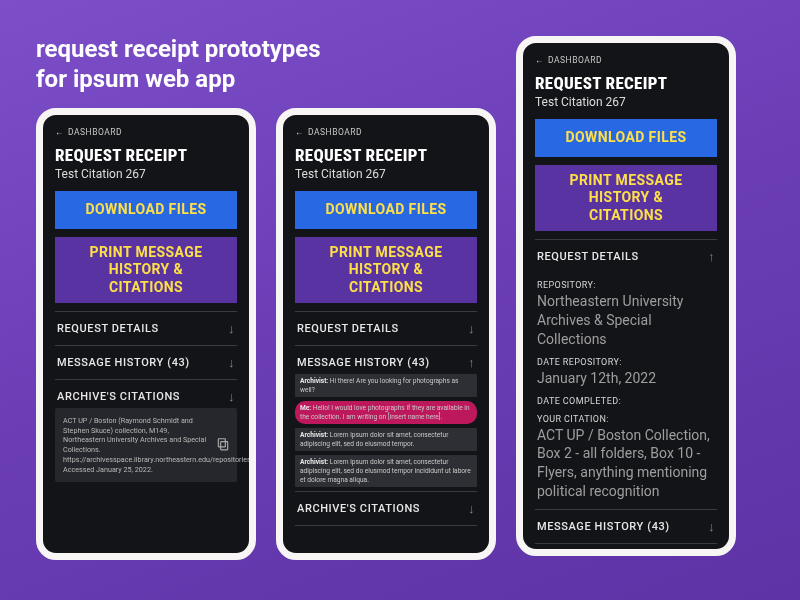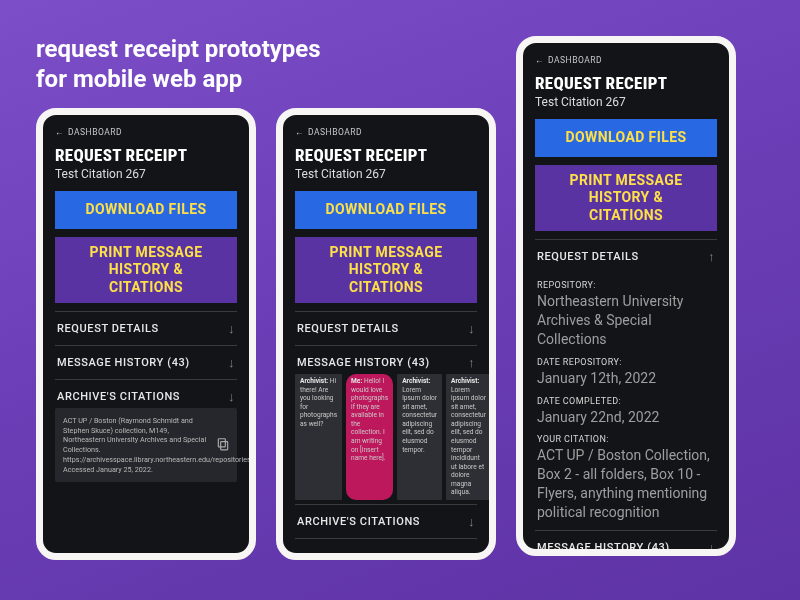--- a/index.html
+++ b/index.html
@@ -92,21 +92,21 @@
     font-size: 7.2px;
     color: #b8b8b8;
     line-height: 1.35;
     margin-bottom: 6px;
     position: relative;
   }
   .panel .clip {
     position: absolute; right: 7px; top: 50%; transform: translateY(-50%);
     width: 14px; height: 16px;
   }
-  .msgs { display: flex; flex-direction: row; gap: 4px; margin-bottom: 4px; }
+  .msgs { display: flex; flex-direction: column; gap: 4px; margin-bottom: 4px; }
   .msg {
     font-size: 6.6px;
     padding: 3px 5px;
     border-radius: 1px;
     line-height: 1.3;
     color: #c9c9c9;
   }
   .msg.archivist { background: #2e2f34; }
   .msg.me { background: #be185d; border-radius: 10px; }
   .msg b { color: #e8e8e8; }
@@ -120,21 +120,21 @@
     font-size: 11px;
     letter-spacing: 0.6px;
     font-weight: 500;
   }
 </style>
 </head>
 <body>
 
 <div class="heading">
   <div>request receipt prototypes</div>
-  <div>for mobile web app</div>
+  <div>for ipsum web app</div>
 </div>
 
 <div class="phones">
 
   <div class="phone">
     <div class="back-link">
       <span>←</span>
       <span>DASHBOARD</span>
     </div>
     <div class="title">REQUEST RECEIPT</div>
@@ -214,21 +214,20 @@
     <div class="sect-open-row">
       <span>REQUEST DETAILS</span>
       <span class="arrow">↑</span>
     </div>
     <div class="details-body">
       <div class="det-label">REPOSITORY:</div>
       <div class="det-val">Northeastern University Archives &amp; Special Collections</div>
       <div class="det-label">DATE REPOSITORY:</div>
       <div class="det-val">January 12th, 2022</div>
       <div class="det-label">DATE COMPLETED:</div>
-      <div class="det-val">January 22nd, 2022</div>
       <div class="det-label">YOUR CITATION:</div>
       <div class="det-val">ACT UP / Boston Collection, Box 2 - all folders, Box 10 - Flyers, anything mentioning political recognition</div>
     </div>
     <div class="section-row">
       <span>MESSAGE HISTORY (43)</span>
       <span class="arrow">↓</span>
     </div>
     <div class="section-row" style="border-bottom:7px solid #fca5a5;">
       <span>CITATIONS</span>
       <span class="arrow">↓</span>

